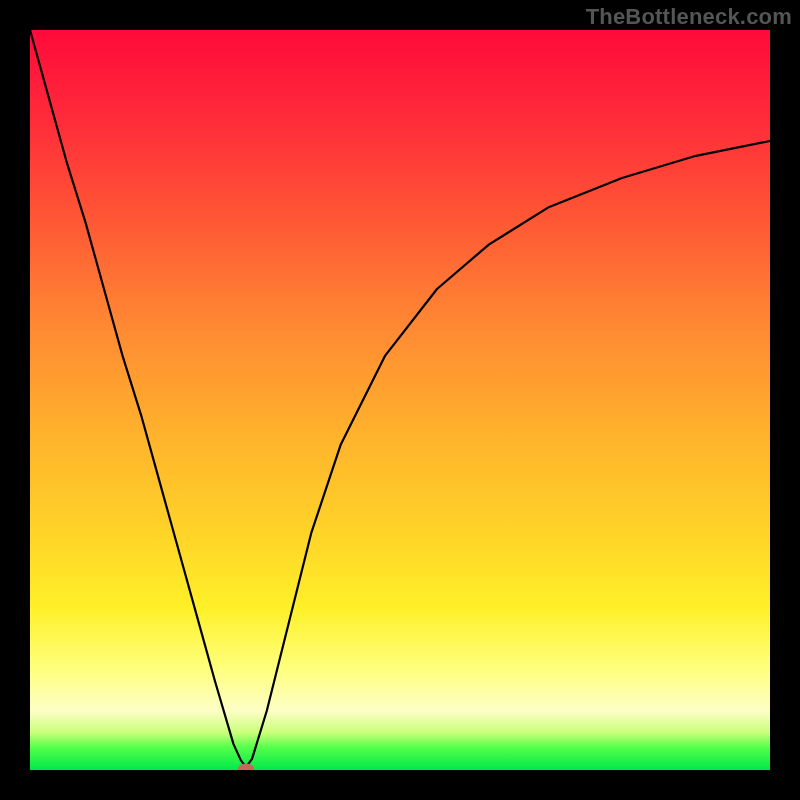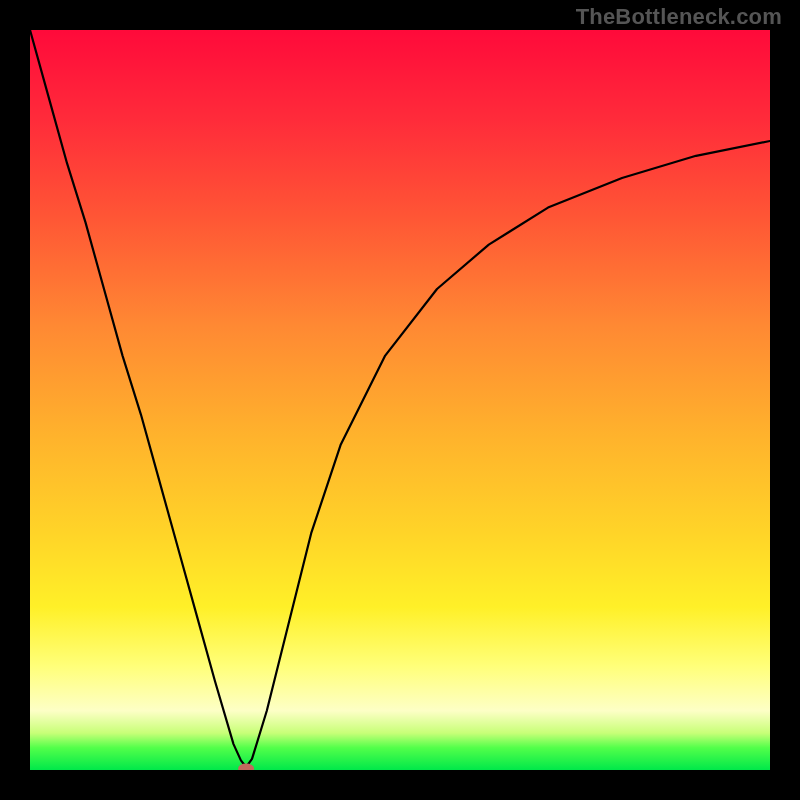--- a/index.html
+++ b/index.html
@@ -13,21 +13,21 @@
   }
   .outer {
     position: relative;
     width: 800px;
     height: 800px;
     background: #000;
   }
   .watermark {
     position: absolute;
     top: 4px;
-    right: 18px;
+    right: 8px;
     color: #555;
     font-size: 22px;
     font-weight: 600;
     letter-spacing: 0.2px;
     user-select: none;
   }
   .plot-area {
     position: absolute;
     left: 30px;
     top: 30px;

